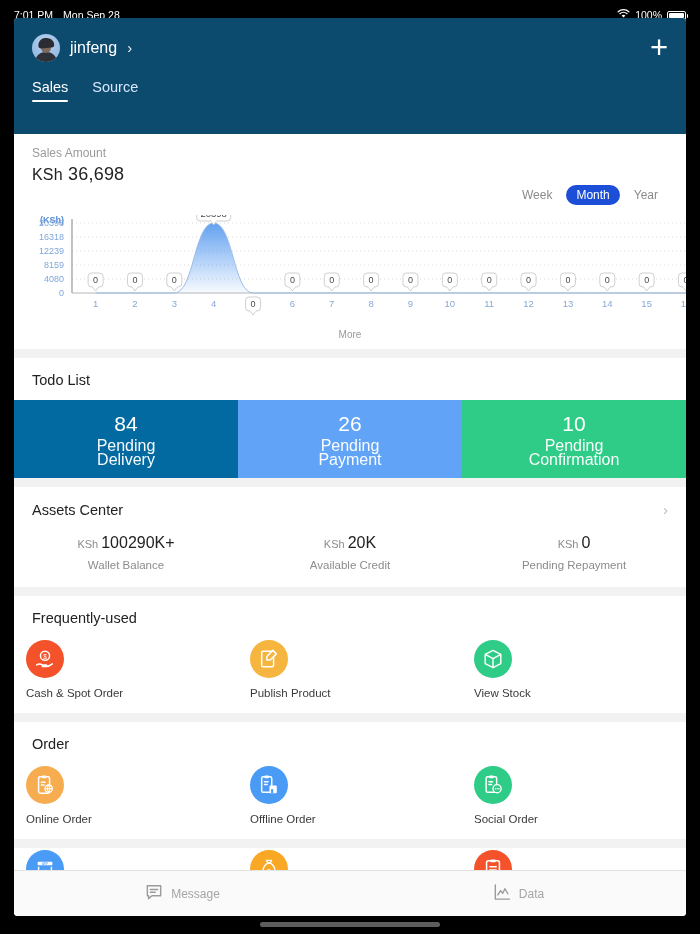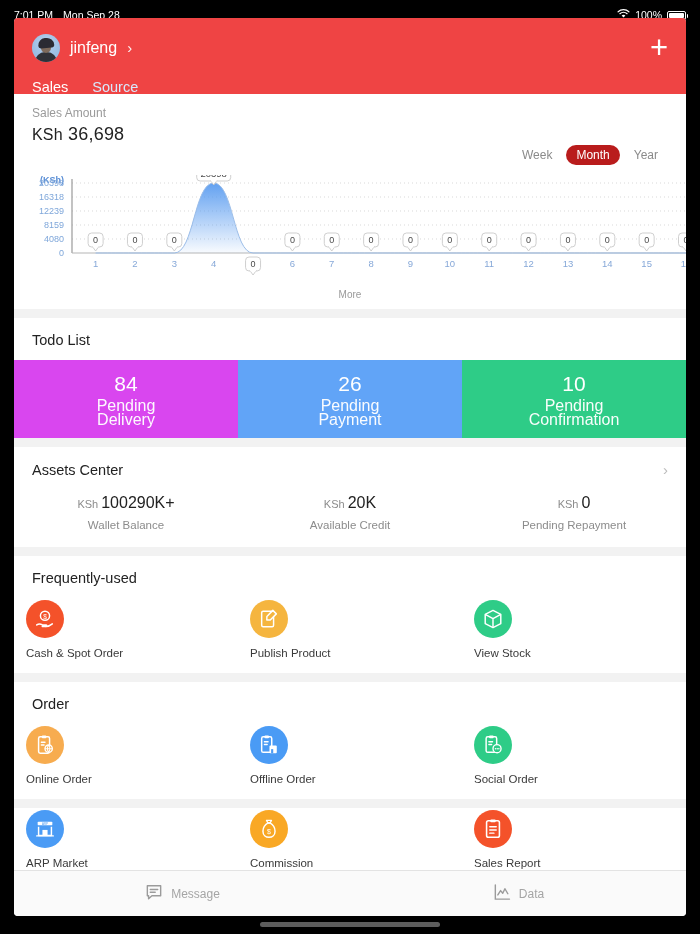--- a/index.html
+++ b/index.html
@@ -19,21 +19,21 @@
   .batt::after { content:""; position:absolute; right:-3px; top:2.5px;
           width:1.5px; height:4px; background:#fff; border-radius:0 1px 1px 0; }
   .batt i { display:block; position:absolute; left:1px; top:1px; bottom:1px;
           width:15px; background:#fff; border-radius:1px; }
 
   
   .screen { position:absolute; top:18px; left:14px; width:672px; height:898px;
     background:#f2f2f2; border-radius:4px; overflow:hidden; }
 
   
-  .header { background:#ef4444; padding:14px 18px 0 18px; height:76px; }
+  .header { background:#0c4a6e; padding:14px 18px 0 18px; height:116px; }
   .profile-row { display:flex; align-items:center; justify-content:space-between; }
   .profile { display:flex; align-items:center; gap:10px; }
   .avatar { width:28px; height:28px; border-radius:50%;
     background:radial-gradient(circle at 50% 32%, #b9d3ef 0%, #9dbfe4 55%, #8fb6e0 100%);
     position:relative; overflow:hidden; flex:none; }
   .avatar .hair { position:absolute; left:6px; top:4px; width:16px; height:10px;
     background:#2b2b33; border-radius:8px 8px 3px 3px; transform:rotate(-6deg); }
   .avatar .face { position:absolute; left:9px; top:9px; width:10px; height:10px;
     background:#7d6a5c; border-radius:50%; }
   .avatar .body { position:absolute; left:3px; bottom:-3px; width:22px; height:13px;
@@ -53,21 +53,21 @@
   .gap { height:9px; background:#f2f2f2; }
 
   
   .sales-head { padding:12px 18px 2px 18px; display:flex;
     justify-content:space-between; align-items:flex-start; }
   .sales-label { color:#9a9a9a; font-size:12px; }
   .sales-amt { font-size:18px; color:#222; margin-top:4px; letter-spacing:.2px; }
   .sales-amt .cur { font-size:16px; }
   .seg { display:flex; align-items:center; gap:4px; }
   .seg span { font-size:12px; color:#8a8a8a; padding:3px 10px; border-radius:11px;margin-top:39px; }
-  .seg span.on { background:#b91c1c; color:#fff; }
+  .seg span.on { background:#1d4ed8; color:#fff; }
 
   .chartbox { position:relative; height:108px; margin:8px 0 0 0; }
   .chartbox svg { display:block; }
   .more { text-align:center; color:#9a9a9a; font-size:10px; padding:6px 0 9px 0; }
 
   
   .sect-title { font-size:14.5px; color:#222; padding:14px 18px 12px 18px; }
   .sect-title.with-arrow { display:flex; justify-content:space-between; align-items:center; }
   .arrow { color:#bbb; font-size:15px; }
 
@@ -304,21 +304,21 @@
           </svg>
       </div>
       <div class="more">More</div>
     </div>
 
     <div class="gap"></div>
 
     <div class="card">
       <div class="sect-title">Todo List</div>
       <div class="todo">
-        <div style="background:#d946ef">
+        <div style="background:#0369a1">
           <span class="n">84</span>
           <span class="t">
             <span>Pending</span><br>
             <span>Delivery</span>
           </span>
         </div>
         <div style="background:#61a4f7">
           <span class="n">26</span>
           <span class="t">
             <span>Pending</span><br>

